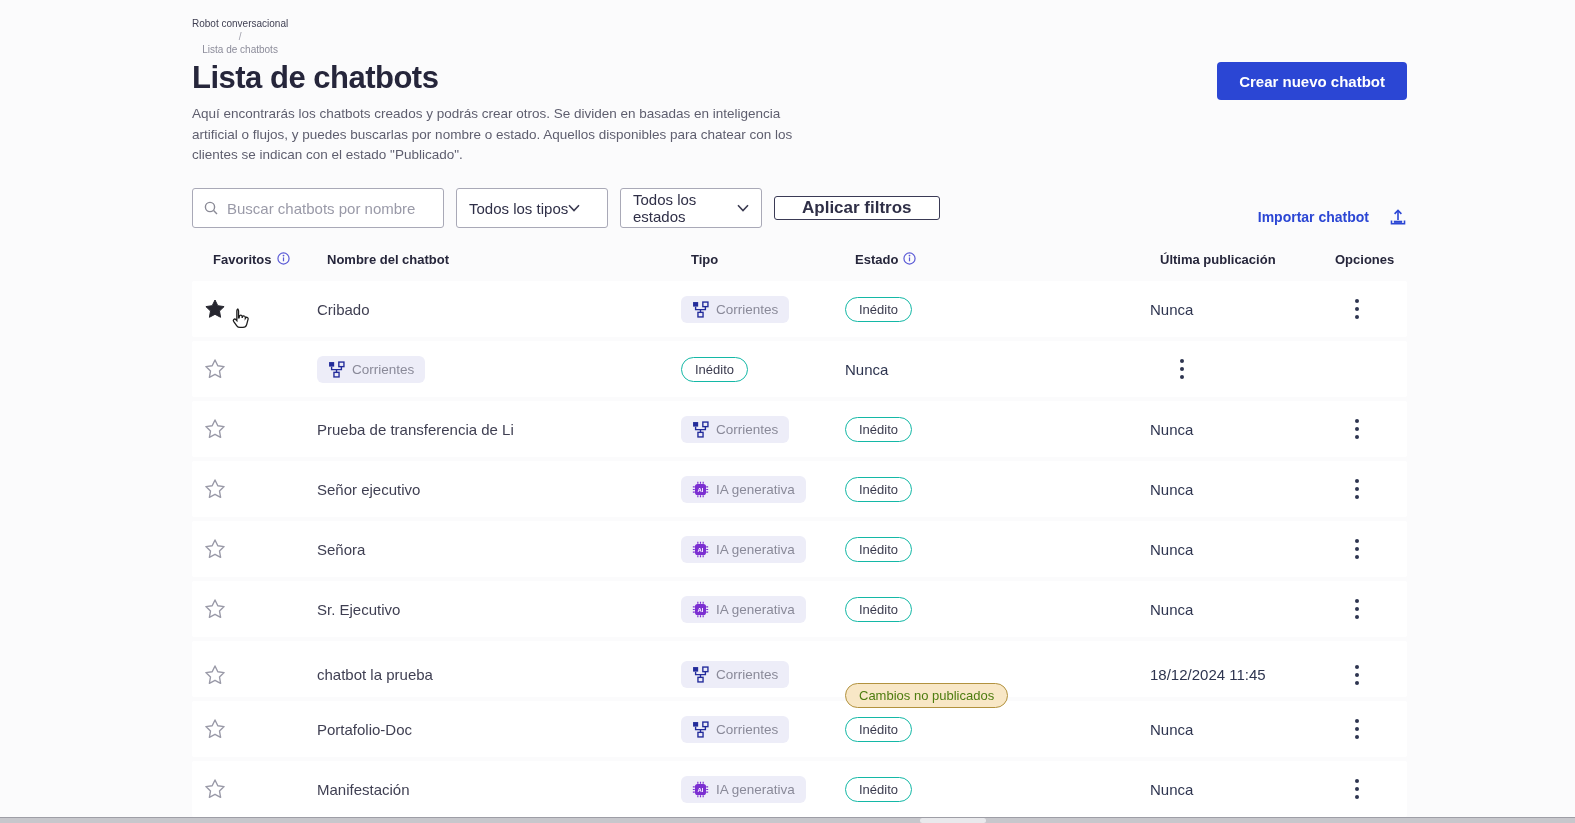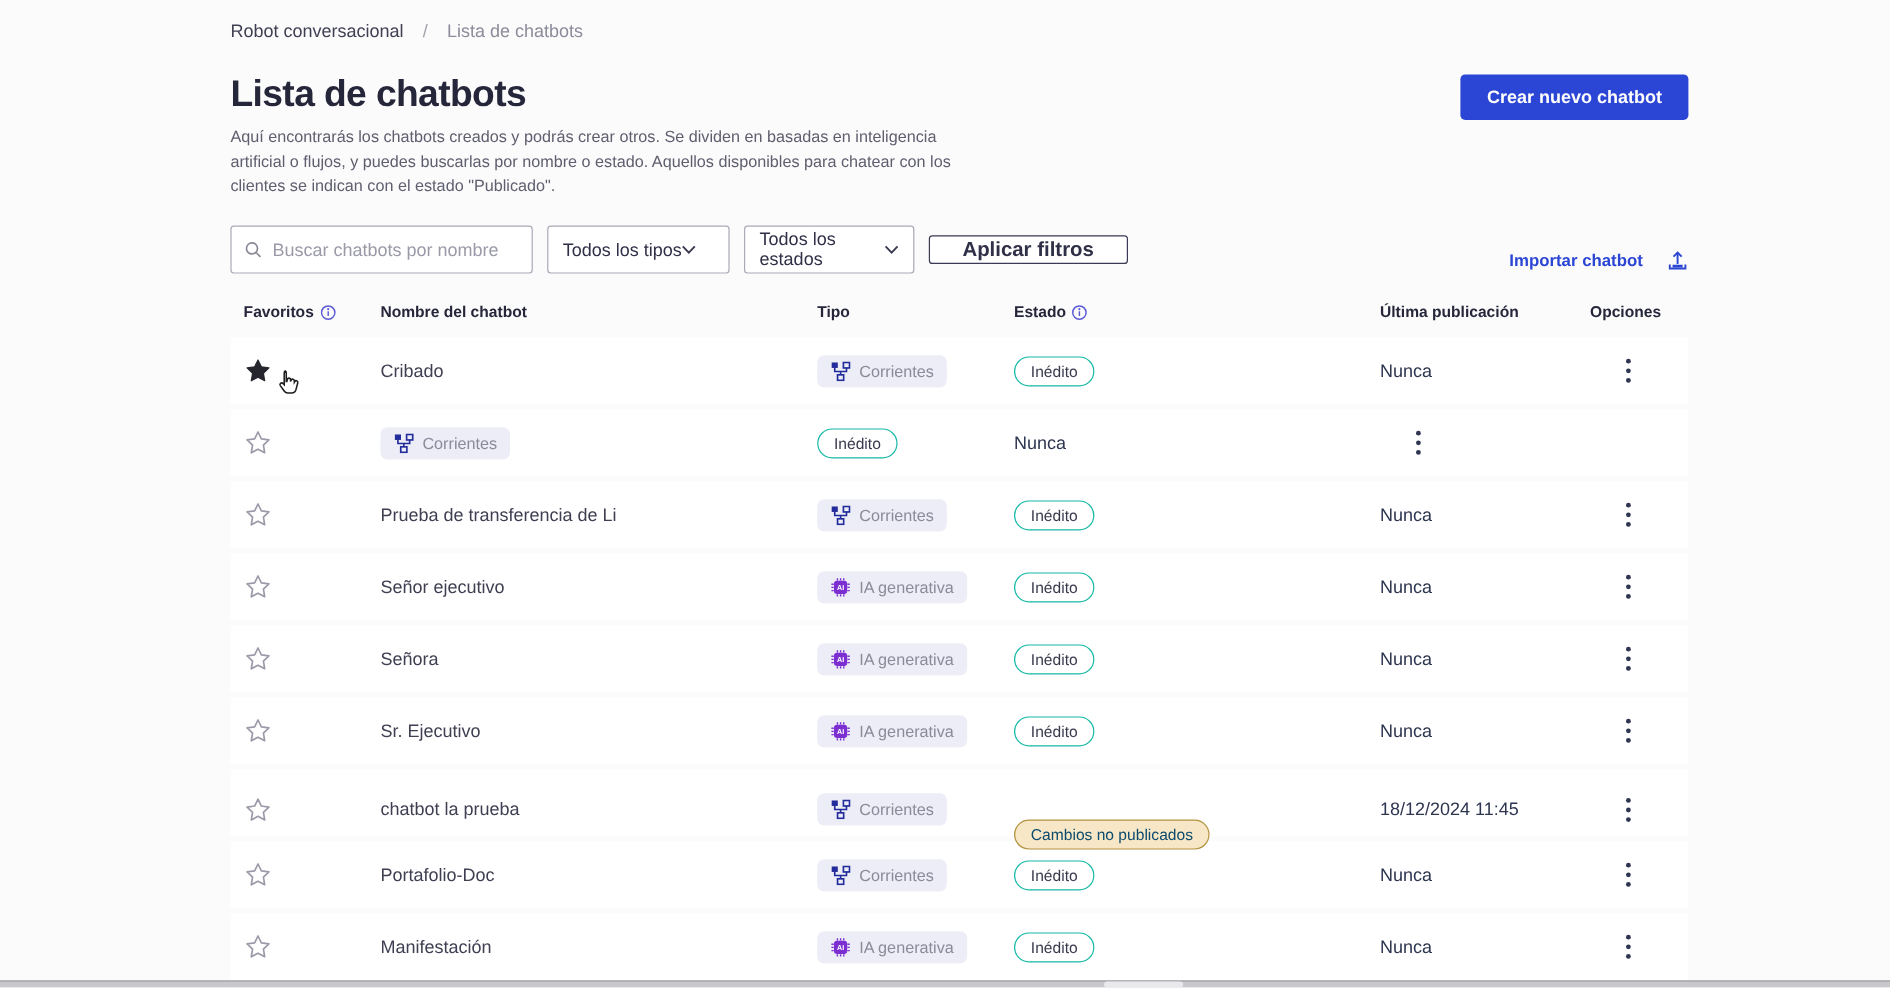--- a/index.html
+++ b/index.html
@@ -7,21 +7,21 @@
     --type-badge-bg:#EDEDF8; --warning-bg:#F8E7C6; --warning-border:#B2923F;
     --star-filled:#26262F; --text-dark:#26263B; --text-muted:#5E5E6E;
   }
   *{box-sizing:border-box; margin:0; padding:0;}
   html,body{width:1575px;height:823px;}
   body{
     position:relative; background:#FBFBFC; overflow:hidden;
     font-family:"Liberation Sans", sans-serif; color:var(--text-dark);
   }
   
-  .breadcrumb{position:absolute; left:192px; top:18px; font-size:15px; display:flex; gap:16px; align-items:center;}
+  .breadcrumb{position:absolute; left:192px; top:18px; font-size:10px; display:flex; gap:2px; align-items:center;flex-direction:column;}
   .breadcrumb .parent{color:#3F3F52;}
   .breadcrumb .sep{color:#A2A2AE;}
   .breadcrumb .current{color:#8C8C9A;}
   
   .page-title{position:absolute; left:192px; top:60px; font-size:31px; font-weight:800; color:#26263B; letter-spacing:-.5px;}
   .page-desc{position:absolute; left:192px; top:104px; width:630px; font-size:13.5px; line-height:20.5px; color:#5E5E6E;}
   .create-btn{
     position:absolute; right:168px; top:62px; height:38px; padding:16px 22px;
     background:var(--accent); color:#fff; font-weight:700; font-size:15px;
     border:none; border-radius:4px; cursor:pointer; display:flex; align-items:center;
@@ -31,37 +31,37 @@
   .search-box{width:252px; height:40px; background:#fff; border:1px solid #A9A9B7; border-radius:3px; display:flex; align-items:center; padding:0 10px; gap:8px; overflow:hidden;}
   .search-box input{border:none; outline:none; flex:1; min-width:0; font-size:15px; font-family:inherit; color:#3A3A4A; background:transparent;}
   .search-box input::placeholder{color:#9A9AA8;}
   .select{height:40px; background:#fff; border:1px solid #A9A9B7; border-radius:3px; display:flex; align-items:center; padding:0 12px; font-size:15px; color:#2F2F47; cursor:pointer;}
   .select.type{width:152px;} .select.state{width:142px;}
   .apply-btn{height:24px; padding:0 27px; background:#fff; border:1.5px solid #3A3A55; border-radius:3px; font-weight:700; font-size:17px; color:#2F2F47; font-family:inherit; cursor:pointer;}
   .import-link{position:absolute; right:168px; top:208px; display:flex; align-items:center; gap:20px; color:var(--accent); font-weight:700; font-size:14px; cursor:pointer;}
   
   .table{position:absolute; left:192px; top:250px; width:1215px;}
   .thead{display:grid; grid-template-columns:114px 364px 164px 305px 175px 82px; padding-left:11px; height:18px; margin-bottom:13px; align-items:center; font-size:13px; font-weight:700; color:#26263B;}
-  .th{display:flex; align-items:flex-end; gap:5px;}
+  .th{display:flex; align-items:flex-start; gap:5px;margin-left:10px;}
   .tbody .row{
     display:grid; grid-template-columns:114px 364px 164px 305px 175px 82px;
     padding-left:11px; height:56px; margin-bottom:4px; background:#fff;
     align-items:center; border-radius:2px; cursor:pointer;
   }
   .cell{display:flex; align-items:center;}
   .cell-name{font-size:15px; color:#3F3F52;}
   .star{width:24px; height:24px; display:inline-flex; cursor:pointer;}
   .row .star-filled{display:none;}
   .row.fav-on .star-filled{display:inline-flex;}
   .type-badge{display:inline-flex; align-items:center; gap:7px; background:var(--type-badge-bg); border-radius:6px; padding:5px 11px; font-size:13.5px; color:#8A8A99;}
   .type-badge .icon{width:17px; height:17px; display:inline-flex;}
   .row .ai-icon{display:none;}
   .row.kind-ai .ai-icon{display:inline-flex;}
   .state-pill{display:inline-flex; align-items:center; border:1px solid #14b8a6; border-radius:13px; padding:4px 13px; font-size:13px; color:#3A3A4E; background:#fff; white-space:nowrap;}
-  .row.state-warning .state-pill{background:var(--warning-bg); border-color:var(--warning-border); color:#0c4a6e;margin-top:42px;}
+  .row.state-warning .state-pill{background:var(--warning-bg); border-color:var(--warning-border); color:#4d7c0f;margin-top:42px;}
   .cell-last{font-size:15px; color:#2E3550;}
   .cell-opt{padding-left:26px;}
   .kebab{display:flex; flex-direction:column; gap:4px; padding:4px; cursor:pointer;}
   .kebab i{width:4px; height:4px; border-radius:50%; background:#2E3550;}
   .info-icon{display:inline-flex; width:13px; height:13px;}
   
   .mouse-cursor{position:absolute; left:228px; top:306px; width:24px; height:28px; pointer-events:none; z-index:5;}
   
   .bottom-bar{position:absolute; left:0; top:817px; width:1575px; height:6px; background:#C7C7CC; border-top:1px solid #9E9EA6;}
   .bottom-bar .thumb{position:absolute; left:920px; top:0; width:66px; height:100%; background:#E9E9EC; border-radius:3px;}

